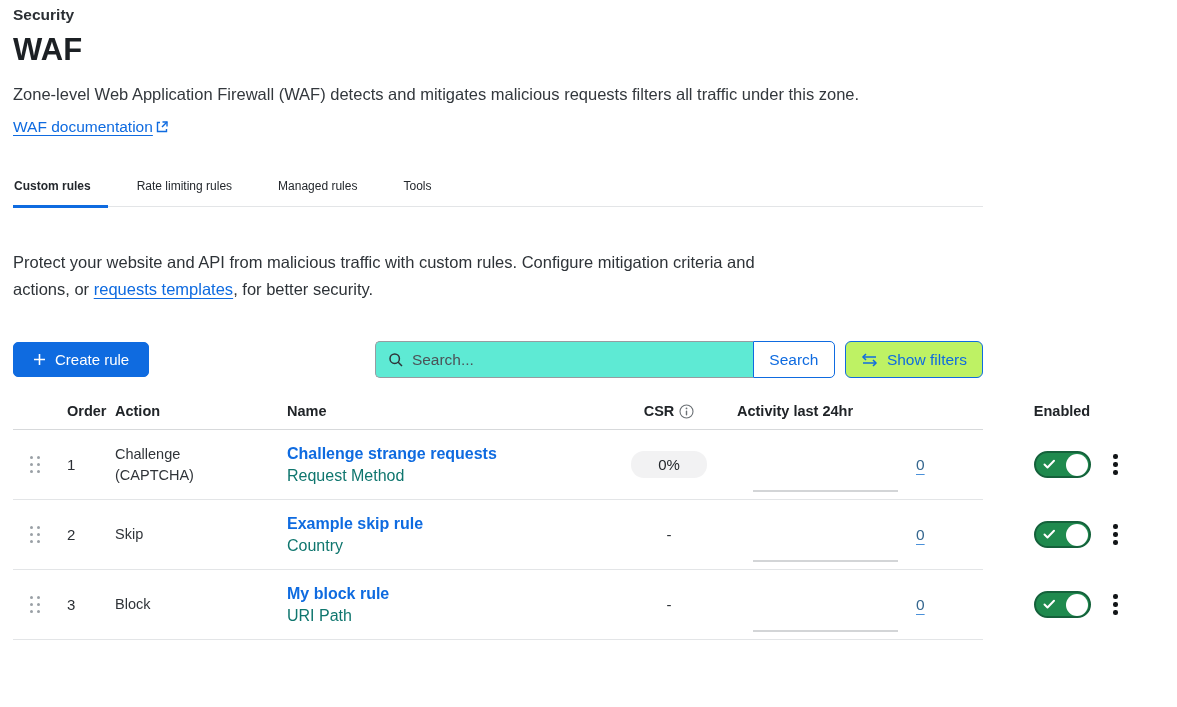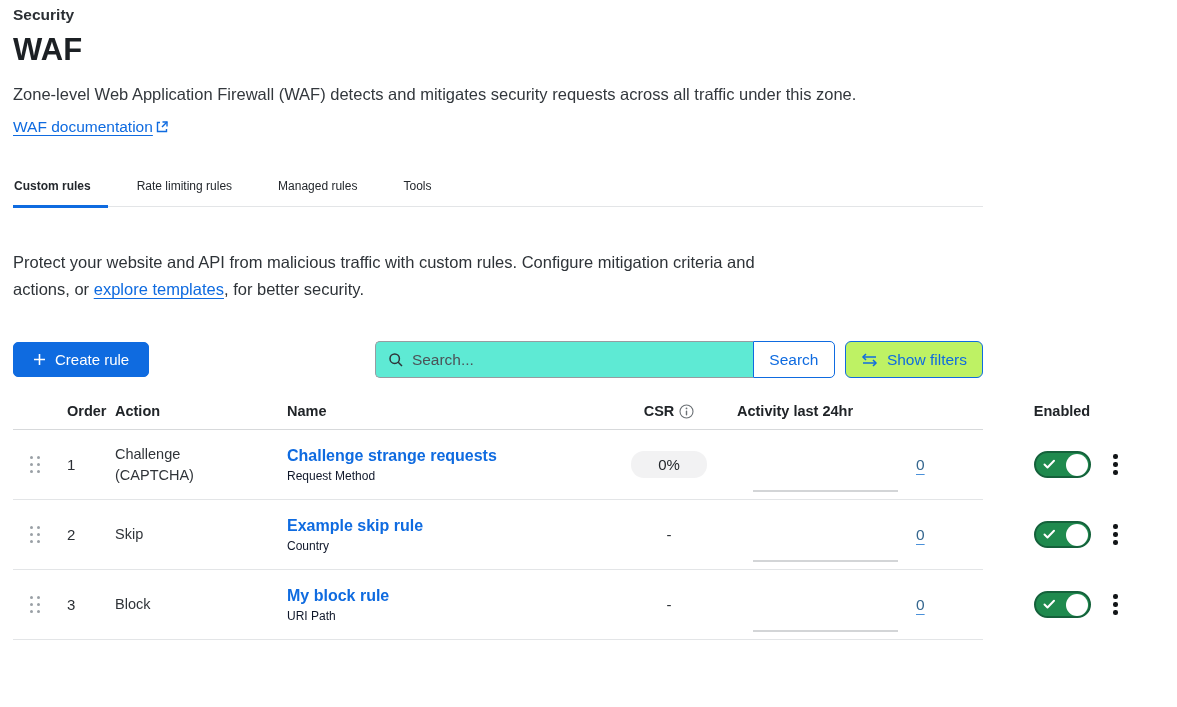--- a/index.html
+++ b/index.html
@@ -60,21 +60,21 @@
     align-items:center;}
   .thead{height:37px;border-bottom:1px solid var(--border-dark);font-size:14.5px;font-weight:600;color:#202428;}
   .thead .th{display:flex;align-items:center;gap:5px;}
   .th.c, .td.c{justify-content:center;display:flex;}
   .row{height:70px;border-bottom:1px solid var(--border);}
   .drag{display:grid;grid-template-columns:4px 4px;grid-auto-rows:4px;gap:3px;justify-content:center;cursor:grab;}
   .drag i{width:3.5px;height:3.5px;border-radius:50%;background:#9aa0a6;}
   .order{font-size:15px;color:#2b2f34;padding-left:10px;}
   .action{font-size:14.5px;color:#303439;max-width:112px;line-height:21px;}
   .name-link{font-size:16px;font-weight:600;color:var(--accent);text-decoration:none;cursor:pointer;display:inline-block;}
-  .name-sub{font-size:12px;color:#0f172a;margin-top:4px;}
+  .name-sub{font-size:16px;color:#0f766e;margin-top:4px;}
   .csr-badge{background:var(--badge-bg);border-radius:13px;padding:5px 27px;font-size:15px;color:#24282c;}
   .csr-dash{font-size:15px;color:#303439;}
   .activity{display:flex;align-items:center;padding-left:34px;}
   .spark{width:145px;height:36px;border-bottom:2px solid #d3d5d7;position:relative;top:9px;}
   .count-link{margin-left:18px;font-size:15.5px;color:#35678f;text-decoration:underline;
     text-decoration-color:#4a90d9;text-underline-offset:4px;cursor:pointer;}
   .toggle{width:57px;height:27px;border-radius:14px;background:var(--toggle-green);
     border:2px solid var(--toggle-green-dark);display:flex;align-items:center;cursor:pointer;position:relative;}
   .toggle .check{margin-left:7px;display:flex;}
   .toggle .knob{position:absolute;right:1px;top:0.5px;width:22px;height:22px;border-radius:50%;background:#fff;}
@@ -82,41 +82,41 @@
   .kebab i{width:4.5px;height:4.5px;border-radius:50%;background:#121518;}
   .icon{display:inline-flex;align-items:center;}
 </style>
 </head>
 <body>
 
 <div class="page">
 
   <div class="breadcrumb">Security</div>
   <h1 class="page-title">WAF</h1>
-  <p class="page-desc">Zone-level Web Application Firewall (WAF) detects and mitigates security requests across all traffic under this zone.</p>
+  <p class="page-desc">Zone-level Web Application Firewall (WAF) detects and mitigates malicious requests filters all traffic under this zone.</p>
 
   <div class="doc-link-row">
     <a class="link doc-link">WAF documentation</a>
     <span class="icon">
       <svg width="14" height="14" viewBox="0 0 14 14" fill="none" stroke="#0f6be0" stroke-width="1.4">
         <path d="M5 2.5 H2.5 V11.5 H11.5 V9"></path>
         <path d="M7.5 2 H12 V6.5"></path>
         <path d="M12 2 L7 7"></path>
       </svg>
     </span>
   </div>
 
   <div class="tabs">
     <div class="tab active">Custom rules</div>
     <div class="tab">Rate limiting rules</div>
     <div class="tab">Managed rules</div>
     <div class="tab">Tools</div>
   </div>
 
-  <p class="intro"><span>Protect your website and API from malicious traffic with custom rules. Configure mitigation criteria and actions, or </span><a class="link">explore templates</a><span>, for better security.</span></p>
+  <p class="intro"><span>Protect your website and API from malicious traffic with custom rules. Configure mitigation criteria and actions, or </span><a class="link">requests templates</a><span>, for better security.</span></p>
 
 
   <div class="toolbar">
     <button class="btn-primary">
       <span class="icon">
         <svg width="13" height="13" viewBox="0 0 13 13" stroke="#fff" stroke-width="1.6">
           <path d="M6.5 1 V12 M1 6.5 H12"></path>
         </svg>
       </span>
       <span>Create rule</span>

